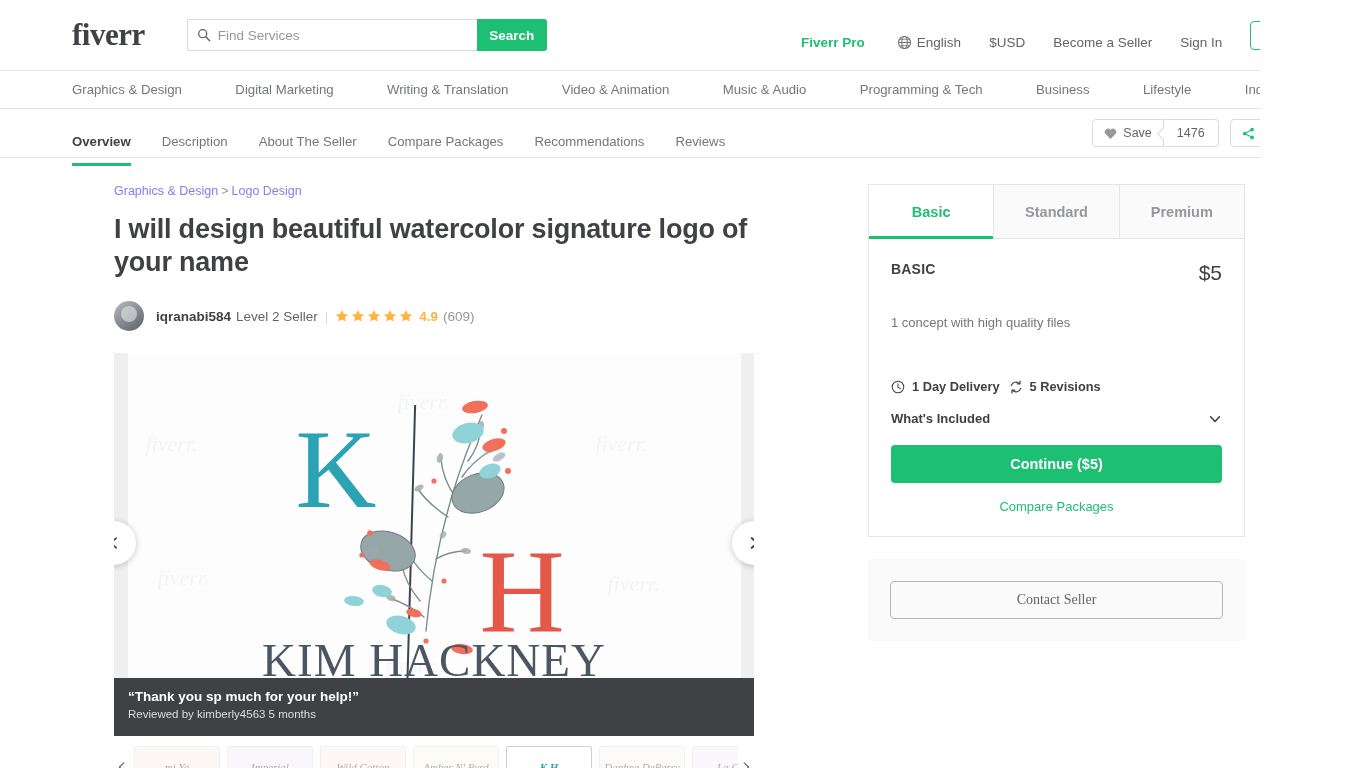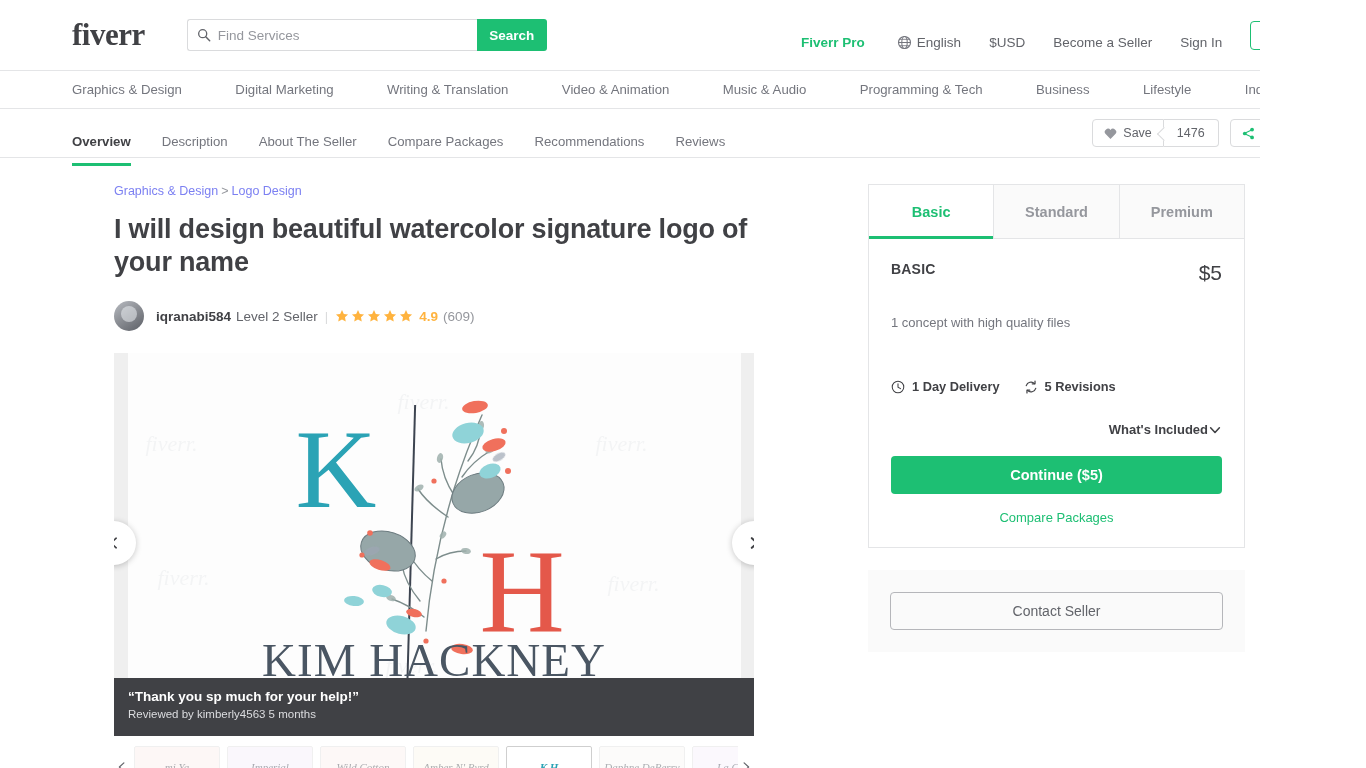--- a/index.html
+++ b/index.html
@@ -261,26 +261,26 @@
     background: #fff; color: #1dbf73; border-bottom: none;
   }
   .pkg-tab.active::after {
     content:""; position:absolute; left:0; right:0; bottom:0; height:3px; background:#1dbf73;
   }
   .pkg-body { padding: 22px 22px 22px 22px; }
   .pkg-head { display: flex; align-items: flex-start; justify-content: space-between; }
   .pkg-name { font-size: 14px; font-weight: 700; color: #404145; letter-spacing: 0.2px; }
   .pkg-price { font-size: 21px; color: #404145; font-weight: 400; }
   .pkg-desc { font-size: 13px; color: #74767e; margin-top: 28px; line-height: 20px; }
-  .pkg-meta { display: flex; align-items: center; gap: 24px; margin-top: 46px; }
+  .pkg-meta { display: flex; align-items: center; gap: 9px; margin-top: 46px; }
   .meta-item { display: flex; align-items: center; gap: 7px; font-size: 12.8px; font-weight: 700; color: #404145; }
   .clock-icon, .revision-icon { width: 14px; height: 14px; display:block; }
   .whats-included {
-    display: flex; align-items: center; justify-content: flex-end;
-    margin-top: 28px; cursor: pointer;
+    display: flex; align-items: center; justify-content: space-between;
+    margin-top: 17px; cursor: pointer;
   }
   .wi-label { font-size: 13px; font-weight: 700; color: #404145; }
   .chev-down { width: 14px; height: 14px; display:block; }
   .continue-btn {
     margin-top: 19px; width: 100%; height: 38px;
     background: #1dbf73; color: #fff; border: none; border-radius: 4px;
     font-size: 14.5px; font-weight: 700; cursor: pointer;
     font-family: "Liberation Sans", sans-serif;
   }
   .compare-link {
@@ -288,21 +288,21 @@
     font-size: 13px; color: #1dbf73; cursor: pointer; text-decoration: none;
   }
   .contact-card {
     margin-top: 22px; width: 377px; background: #fafafa;
     padding: 22px 22px; 
   }
   .contact-btn {
     width: 100%; height: 38px; background: transparent;
     border: 1px solid #b5b6ba; border-radius: 4px;
     font-size: 14px; color: #62646a; cursor: pointer;
-    font-family: Liberation Sans, sans-serif;
+    font-family: Liberation Serif, serif;
   }
 
   
   .scrollbar {
     position: absolute; right: 0; top: 0; width: 16px; height: 768px;
     background: #f1f1f1; border-left: 1px solid #e6e6e6;
   }
   .sb-up { height: 15px; display:flex; align-items:center; justify-content:center; }
   .sb-thumb {
     position: absolute; top: 16px; left: 2px; width: 12px; height: 168px;

